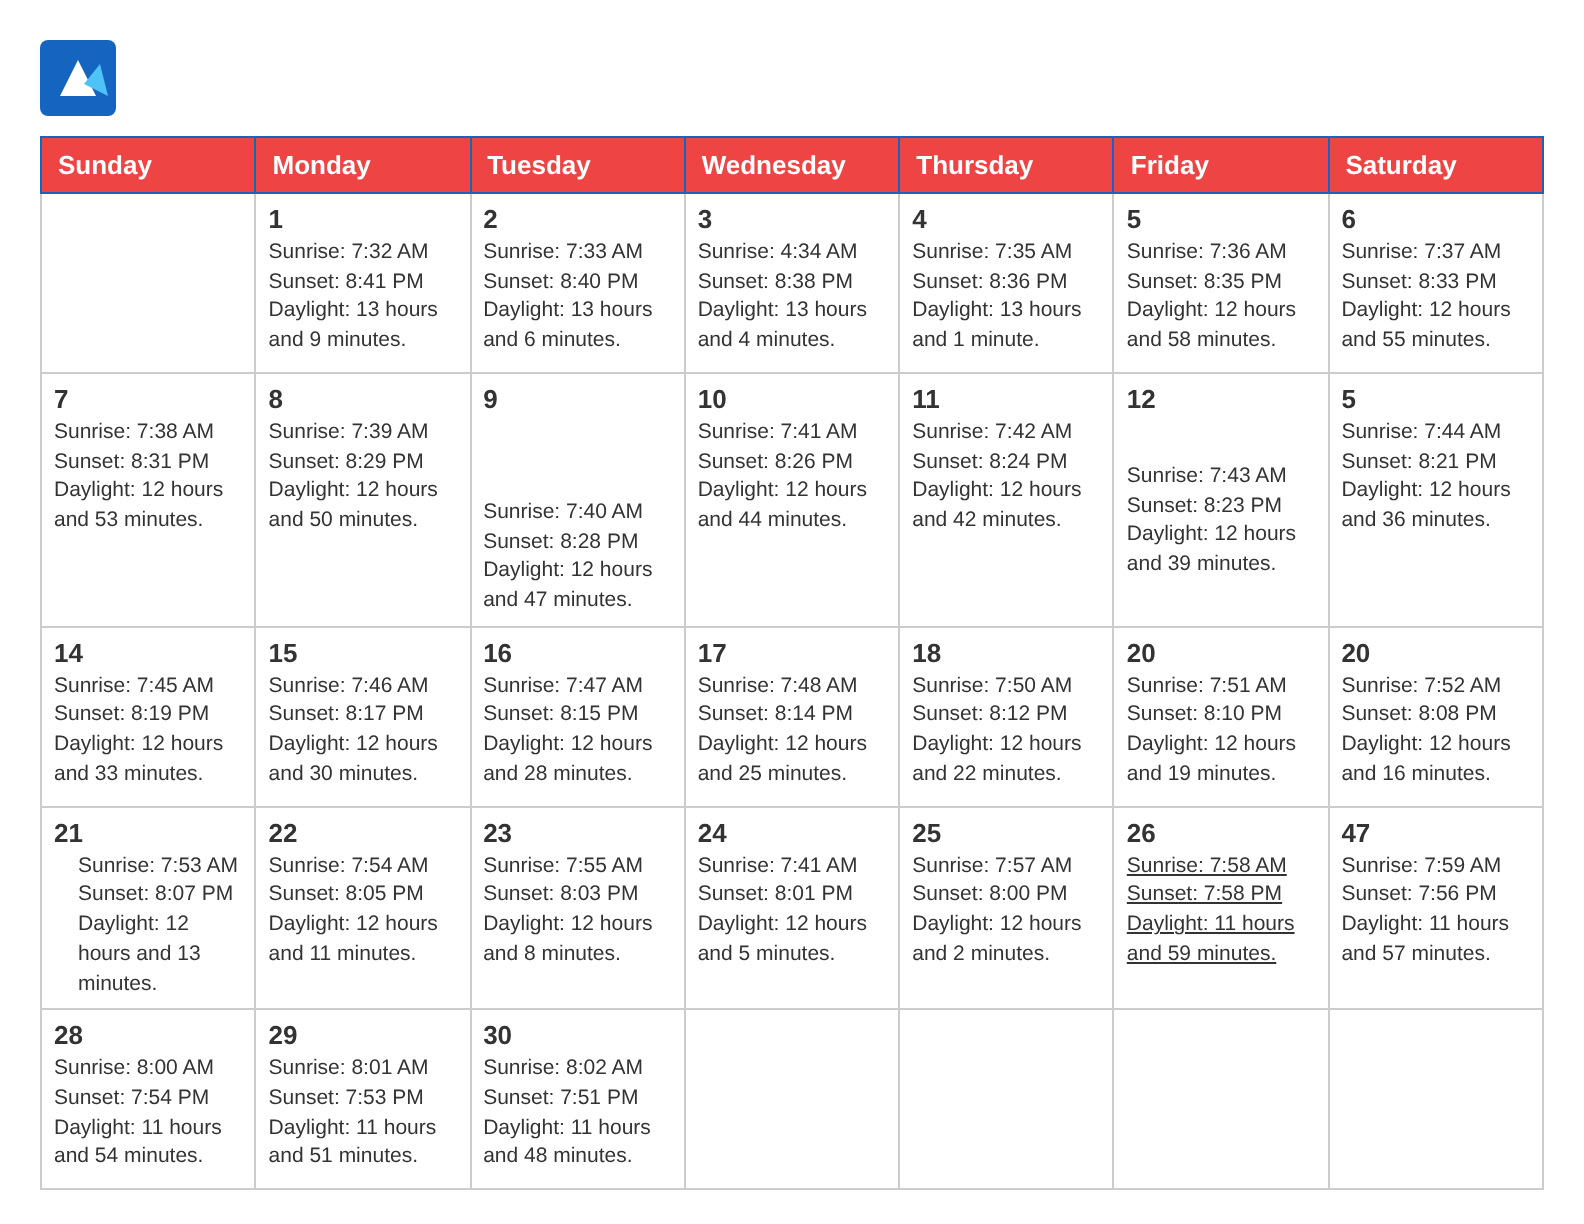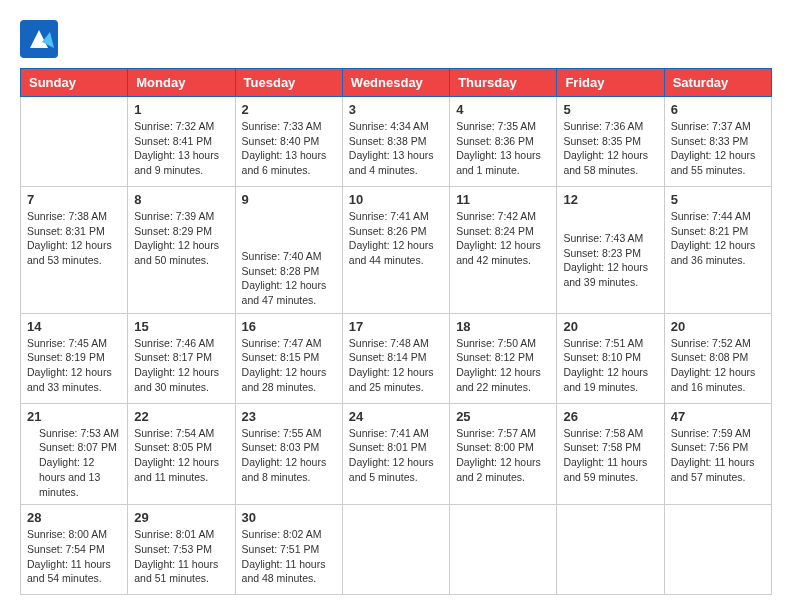--- a/index.html
+++ b/index.html
@@ -259,21 +259,21 @@
 Daylight: 12 hours and 5 minutes.</div>
         </td>
         <td>
           <span class="day-num">25</span>
           <div class="cell-text" style="white-space: pre-line;">Sunrise: 7:57 AM
 Sunset: 8:00 PM
 Daylight: 12 hours and 2 minutes.</div>
         </td>
         <td>
           <span class="day-num">26</span>
-          <div class="cell-text" style="white-space: pre-line;">Sunrise: 7:58 AM
+          <div class="cell-text" style="white-space: pre-line; text-decoration: underline;">Sunrise: 7:58 AM
 Sunset: 7:58 PM
 Daylight: 11 hours and 59 minutes.</div>
         </td>
         <td>
           <span class="day-num">47</span>
           <div class="cell-text" style="white-space: pre-line;">Sunrise: 7:59 AM
 Sunset: 7:56 PM
 Daylight: 11 hours and 57 minutes.</div>
         </td>
       </tr>

